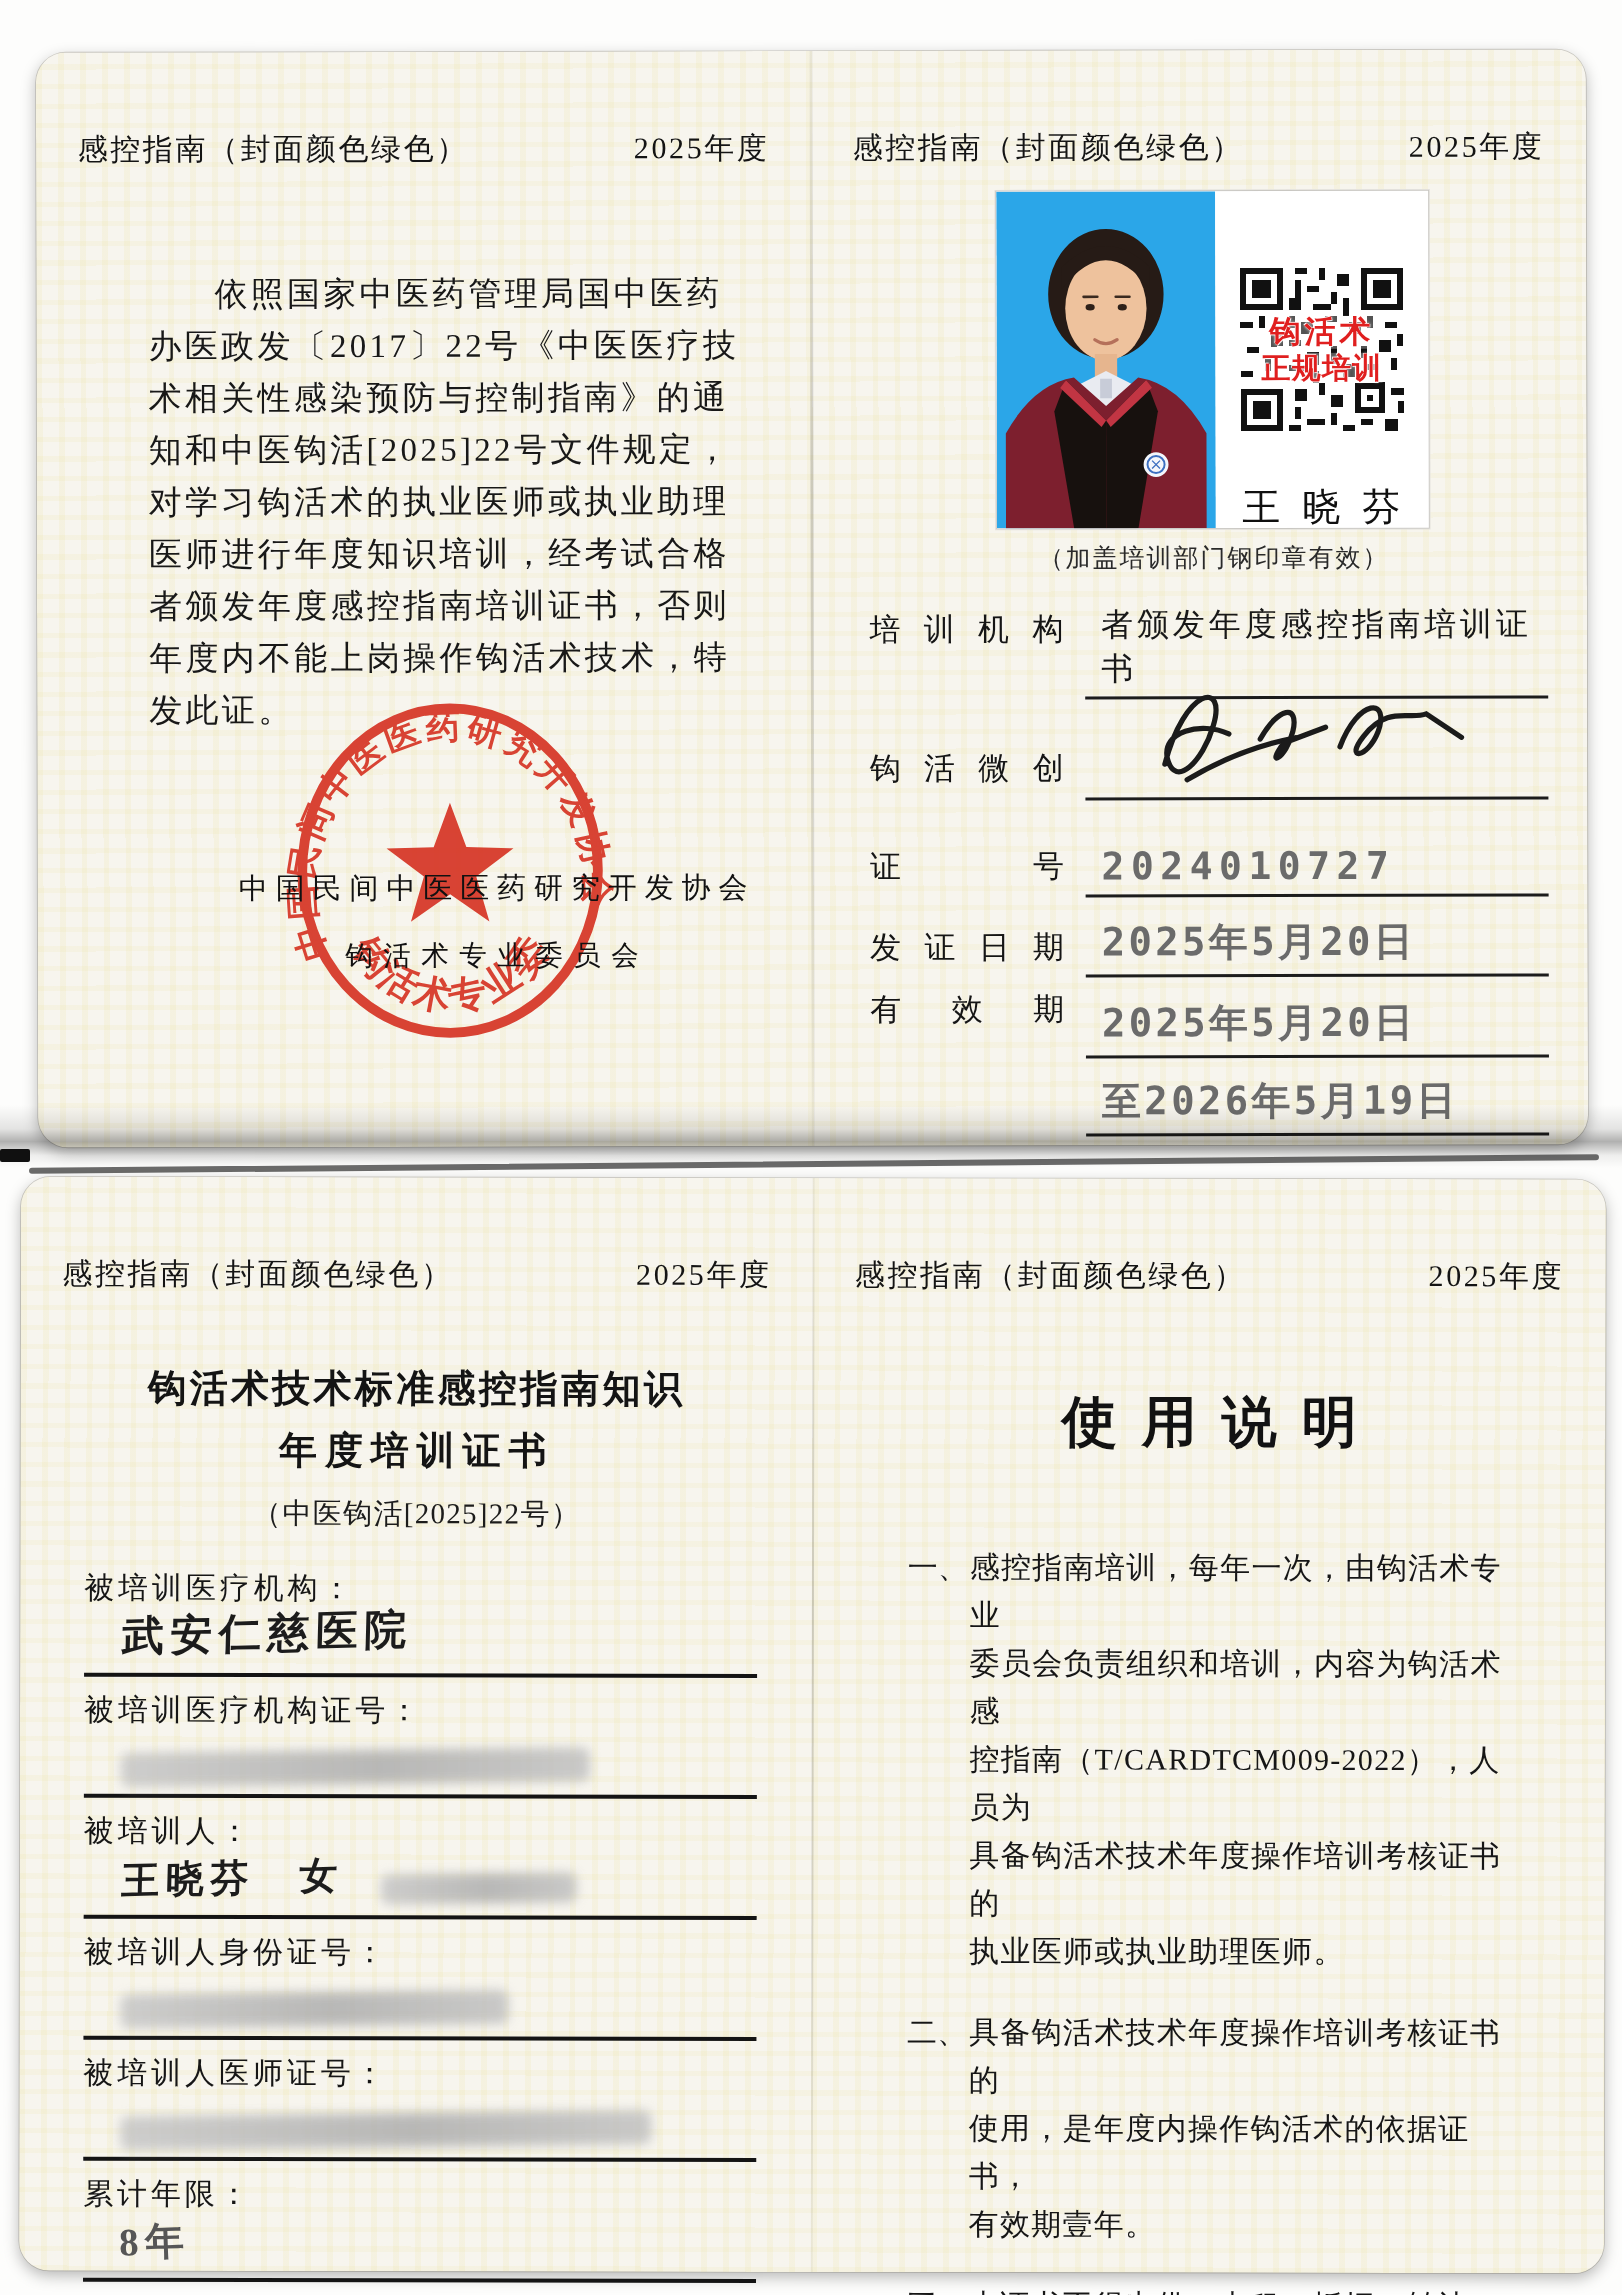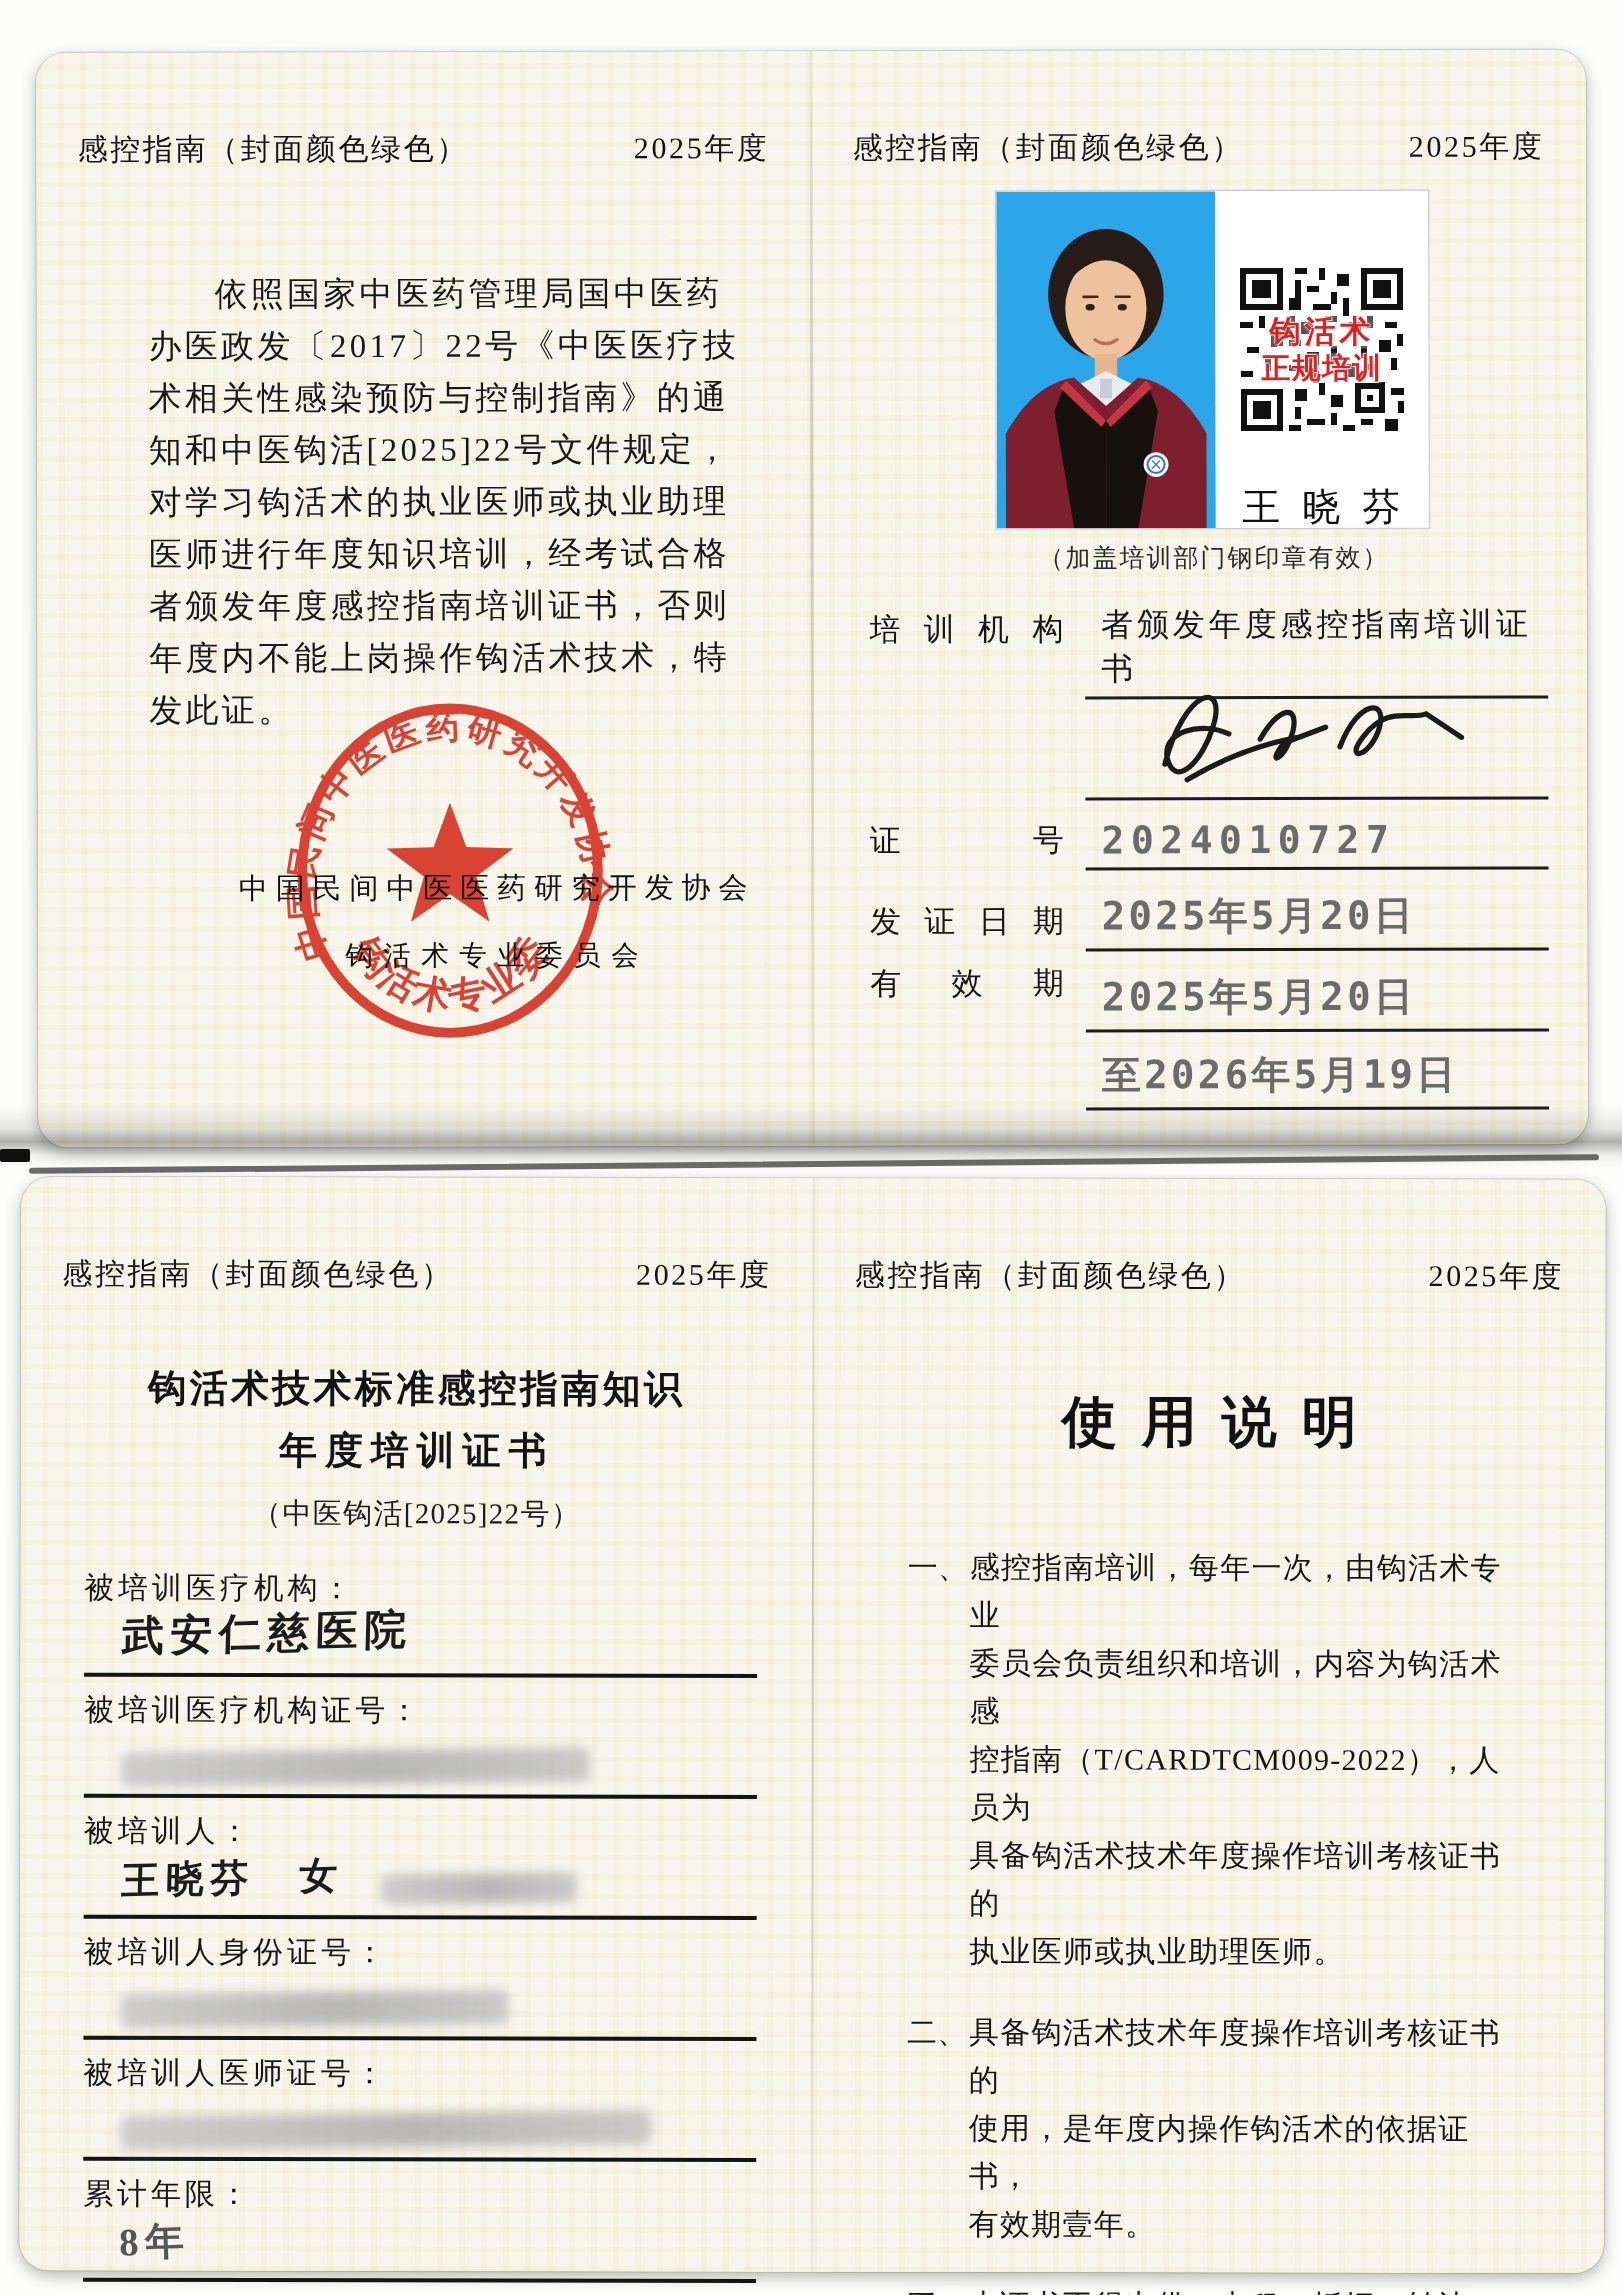--- a/index.html
+++ b/index.html
@@ -290,20 +290,21 @@
           <div class="flabel" style="align-self:flex-start; padding-top:5.2px;">培训机构</div>
           <div class="fcol">
             <div class="fval">
                 <span class="vtext">者颁发年度感控指南培训证书</span>
               </div>
           </div>
         </div>
 
         <div class="frow">
           <div class="flabel flabel2">
+            <div>钩活微创</div>
           </div>
           <div class="fcol">
             <div class="fval sig-val">
               <svg viewBox="0 0 560 220">
                 <g fill="none" stroke="#1b1b1b" stroke-width="8" stroke-linecap="round">
                   <path d="M62,158 C92,42 158,28 136,100 C120,154 78,196 66,150 C56,108 118,92 160,112"></path>
                   <path d="M96,182 C150,150 210,128 262,118"></path>
                   <path d="M208,120 C236,70 268,66 258,108 C248,150 214,166 244,126 L308,102"></path>
                   <path d="M330,132 C358,58 408,56 388,110 C372,150 336,154 366,116 C404,68 436,92 462,82 L516,118"></path>
                 </g>

